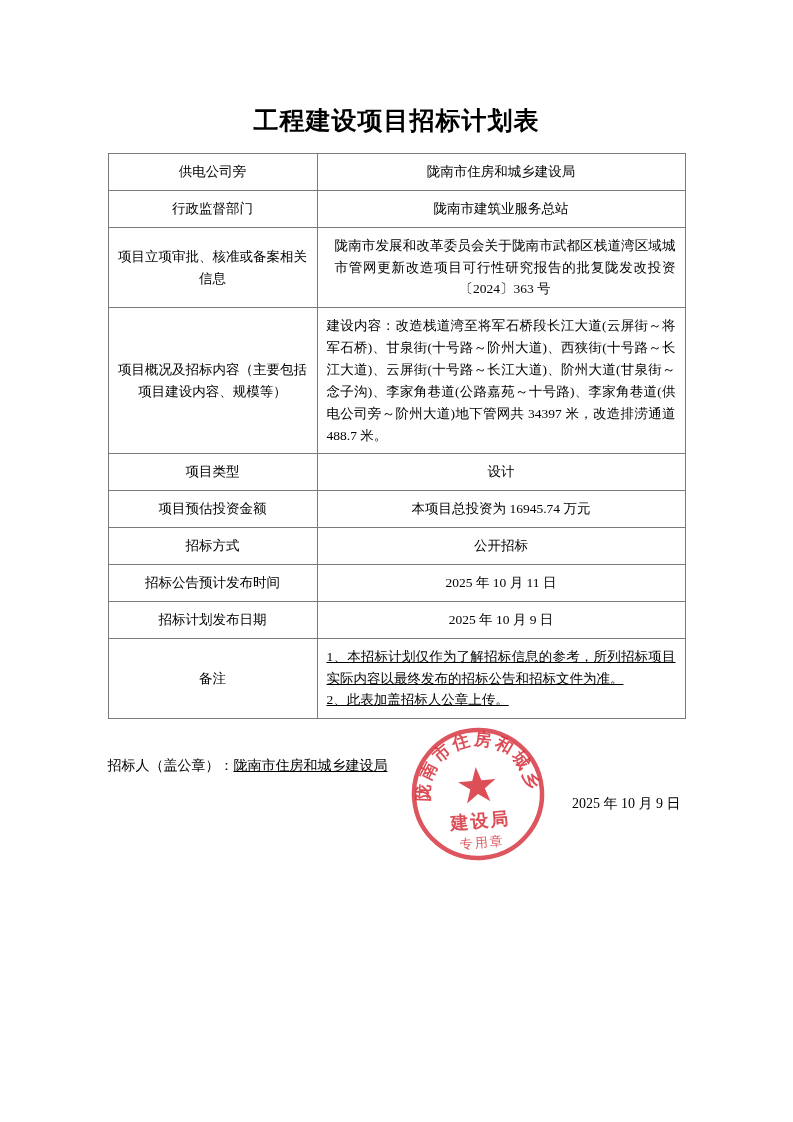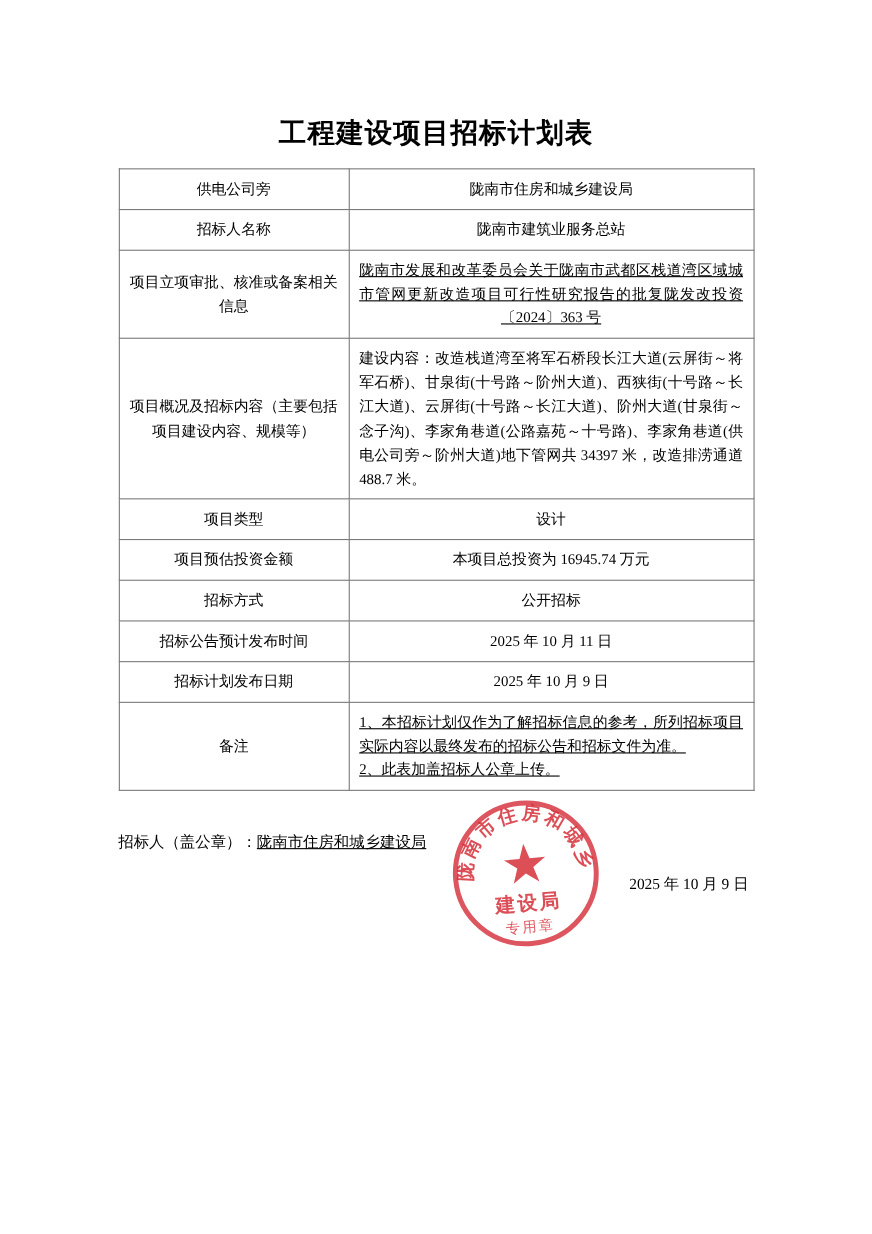--- a/index.html
+++ b/index.html
@@ -59,23 +59,22 @@
   td.value-cell.justify {
     text-align: justify;
     text-align-last: left;
     padding-left: 9px;
     padding-right: 9px;
     margin-left: 36px;
   }
   td.value-cell.justify-center-last {
     text-align: justify;
     text-align-last: center;
-    padding-left: 9px;
+    padding-left: 17px;
     padding-right: 9px;
-    text-decoration: underline;
   }
   .sig-block {
     position: relative;
     width: 578px;
     margin: 0 auto;
     padding-top: 38px;
     font-size: 14px;
     font-family: "Liberation Serif", "DejaVu Serif", serif;
   }
   .sig-line {
@@ -108,21 +107,21 @@
 
   <h1 class="doc-title">工程建设项目招标计划表</h1>
 
   <table class="main-table">
     <tbody>
       <tr>
         <td class="label-cell">供电公司旁</td>
         <td class="value-cell">陇南市住房和城乡建设局</td>
       </tr>
       <tr>
-        <td class="label-cell">招标人名称</td>
+        <td class="label-cell">行政监督部门</td>
         <td class="value-cell">陇南市建筑业服务总站</td>
       </tr>
       <tr>
         <td class="label-cell">项目立项审批、核准或备案相关信息</td>
         <td class="value-cell justify-center-last">陇南市发展和改革委员会关于陇南市武都区栈道湾区域城市管网更新改造项目可行性研究报告的批复陇发改投资〔2024〕363 号</td>
       </tr>
       <tr>
         <td class="label-cell">项目概况及招标内容（主要包括项目建设内容、规模等）</td>
         <td class="value-cell justify">建设内容：改造栈道湾至将军石桥段长江大道(云屏街～将军石桥)、甘泉街(十号路～阶州大道)、西狭街(十号路～长江大道)、云屏街(十号路～长江大道)、阶州大道(甘泉街～念子沟)、李家角巷道(公路嘉苑～十号路)、李家角巷道(供电公司旁～阶州大道)地下管网共 34397 米，改造排涝通道 488.7 米。</td>
       </tr>

